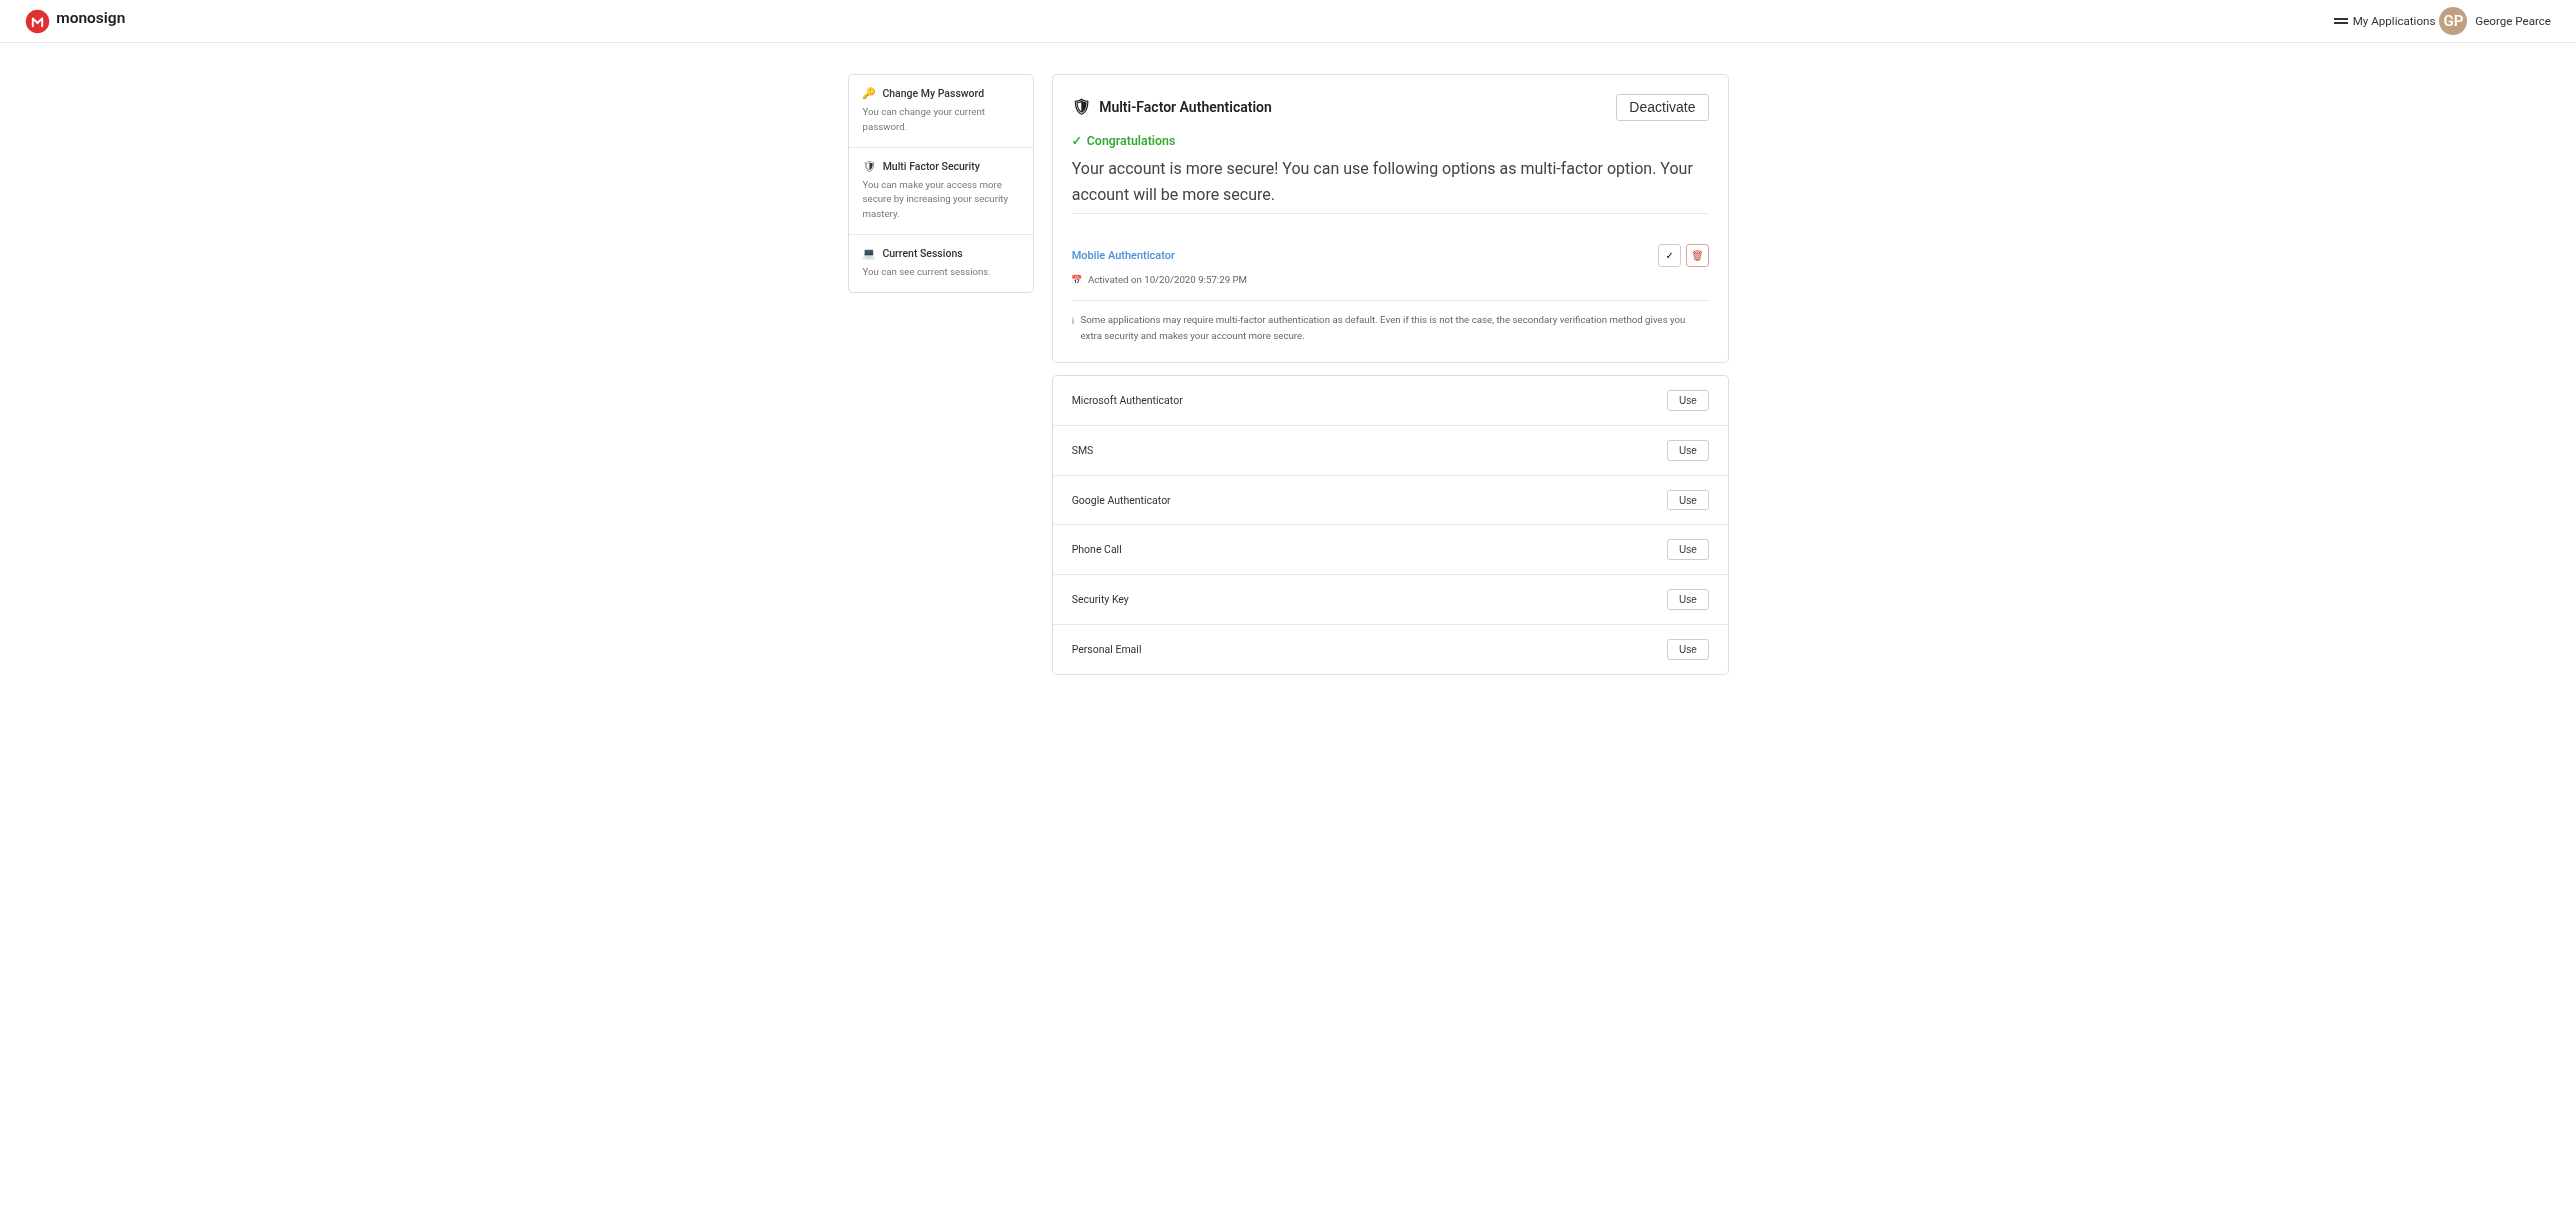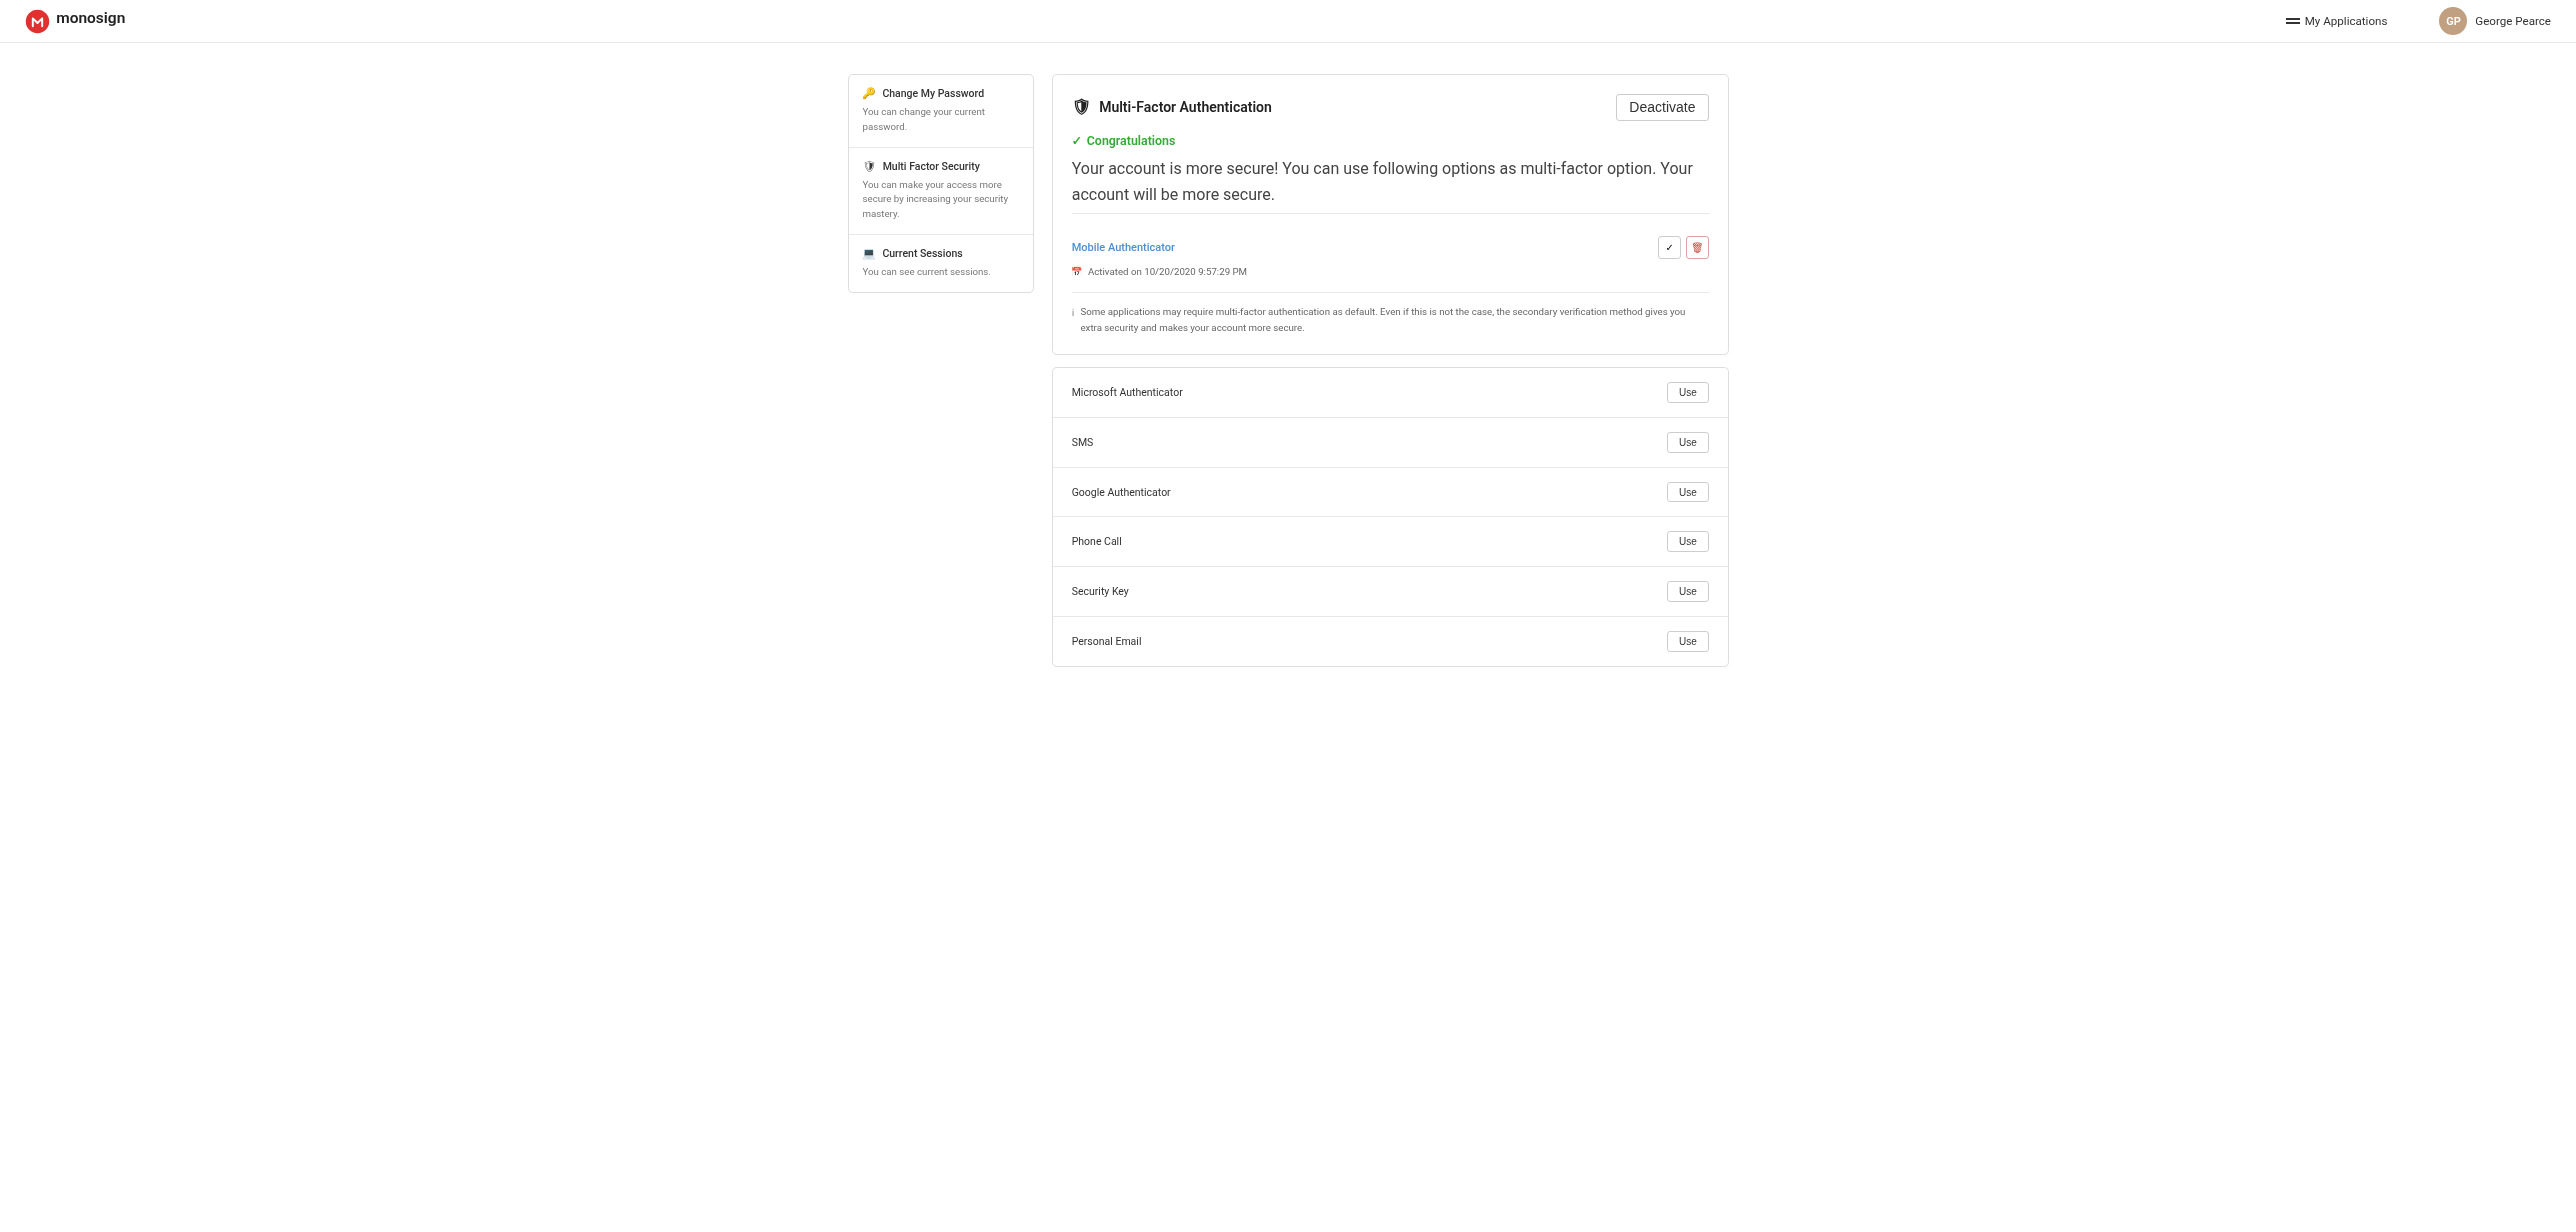--- a/index.html
+++ b/index.html
@@ -61,24 +61,23 @@
     }
     .user-avatar {
       width: 28px;
       height: 28px;
       border-radius: 50%;
       background: #c0a080;
       overflow: hidden;
       display: flex;
       align-items: center;
       justify-content: center;
-      font-size: 11px;
+      font-size: 15px;
       color: #fff;
       font-weight: 600;
-      margin-left: 48px;
     }
     .user-name {
       font-size: 11.6px;
       color: #333;
     }
 
     
     .main-content {
       display: flex;
       padding: 31px 25px;
@@ -176,21 +175,21 @@
     .mfa-desc {
       font-size: 16px;
       color: #444;
       line-height: 1.6;
       margin-bottom: 6px;
     }
 
     
     .authenticator-active {
       border-top: 0.8px solid #e8e8e8;
-      padding-top: 22px;
+      padding-top: 30px;
     }
     .authenticator-active-header {
       display: flex;
       align-items: center;
       justify-content: space-between;
       margin-bottom: 6.2px;
     }
     .mobile-auth-link {
       color: #4a90d9;
       font-size: 11px;

